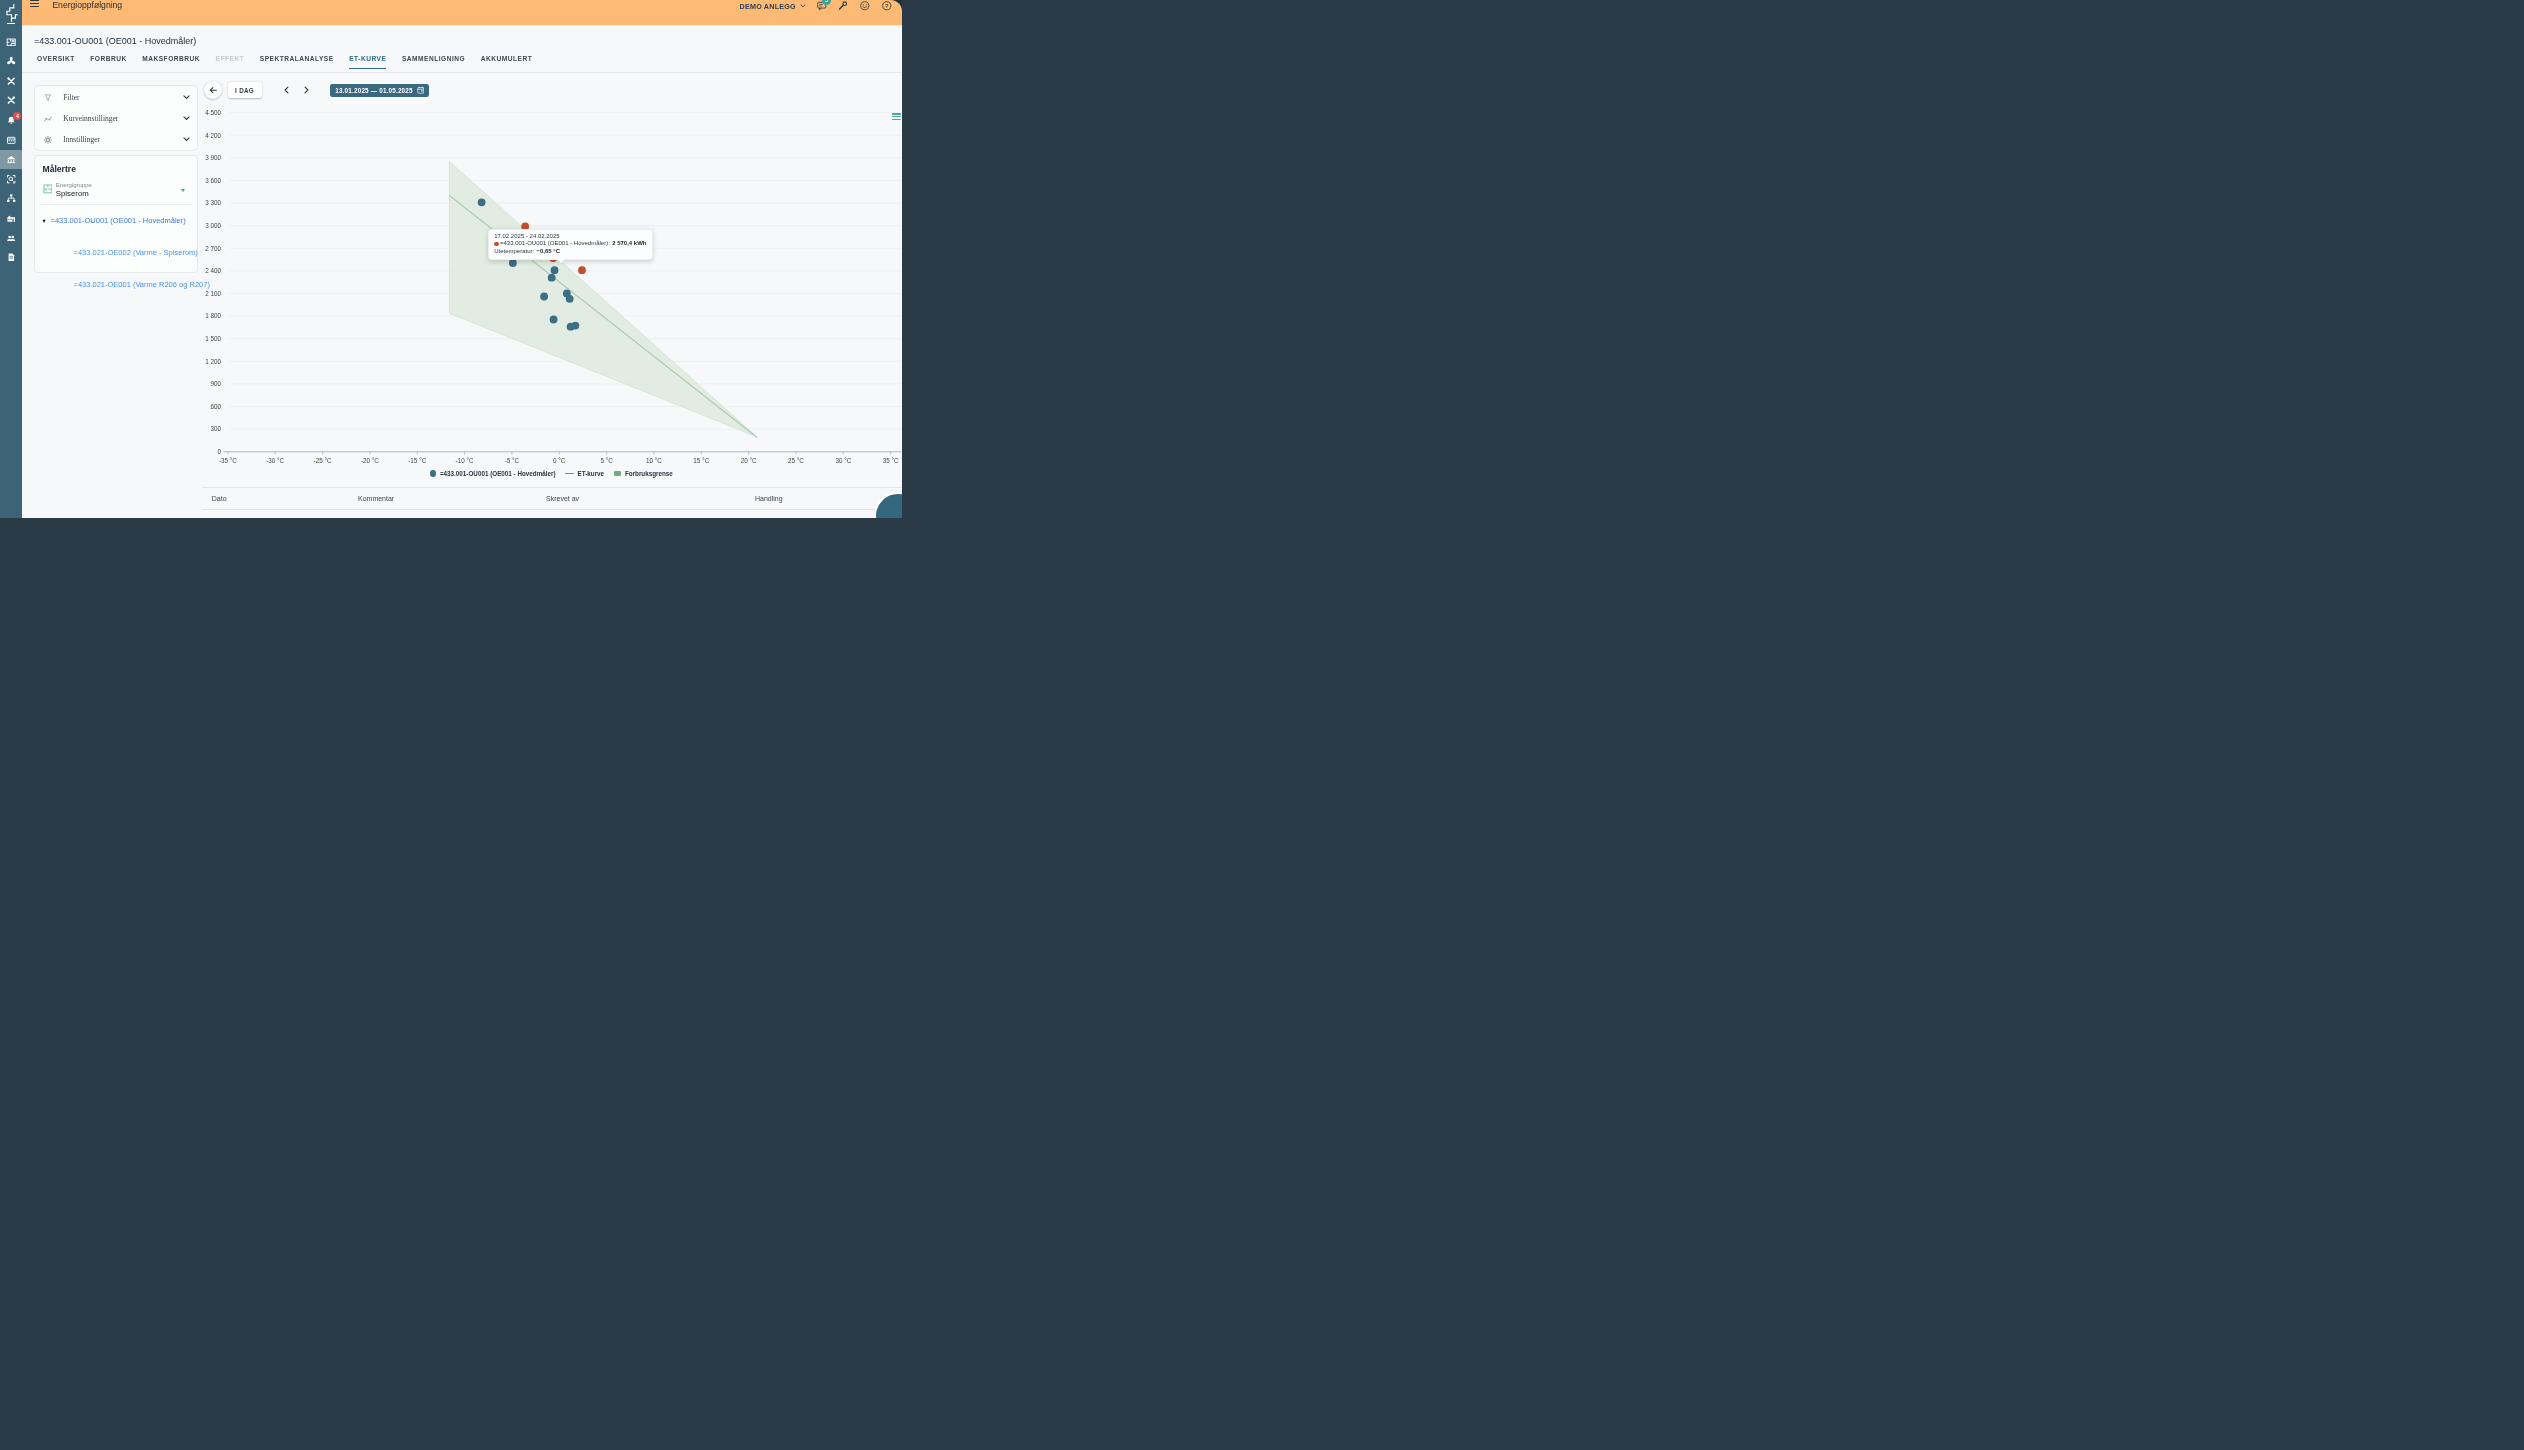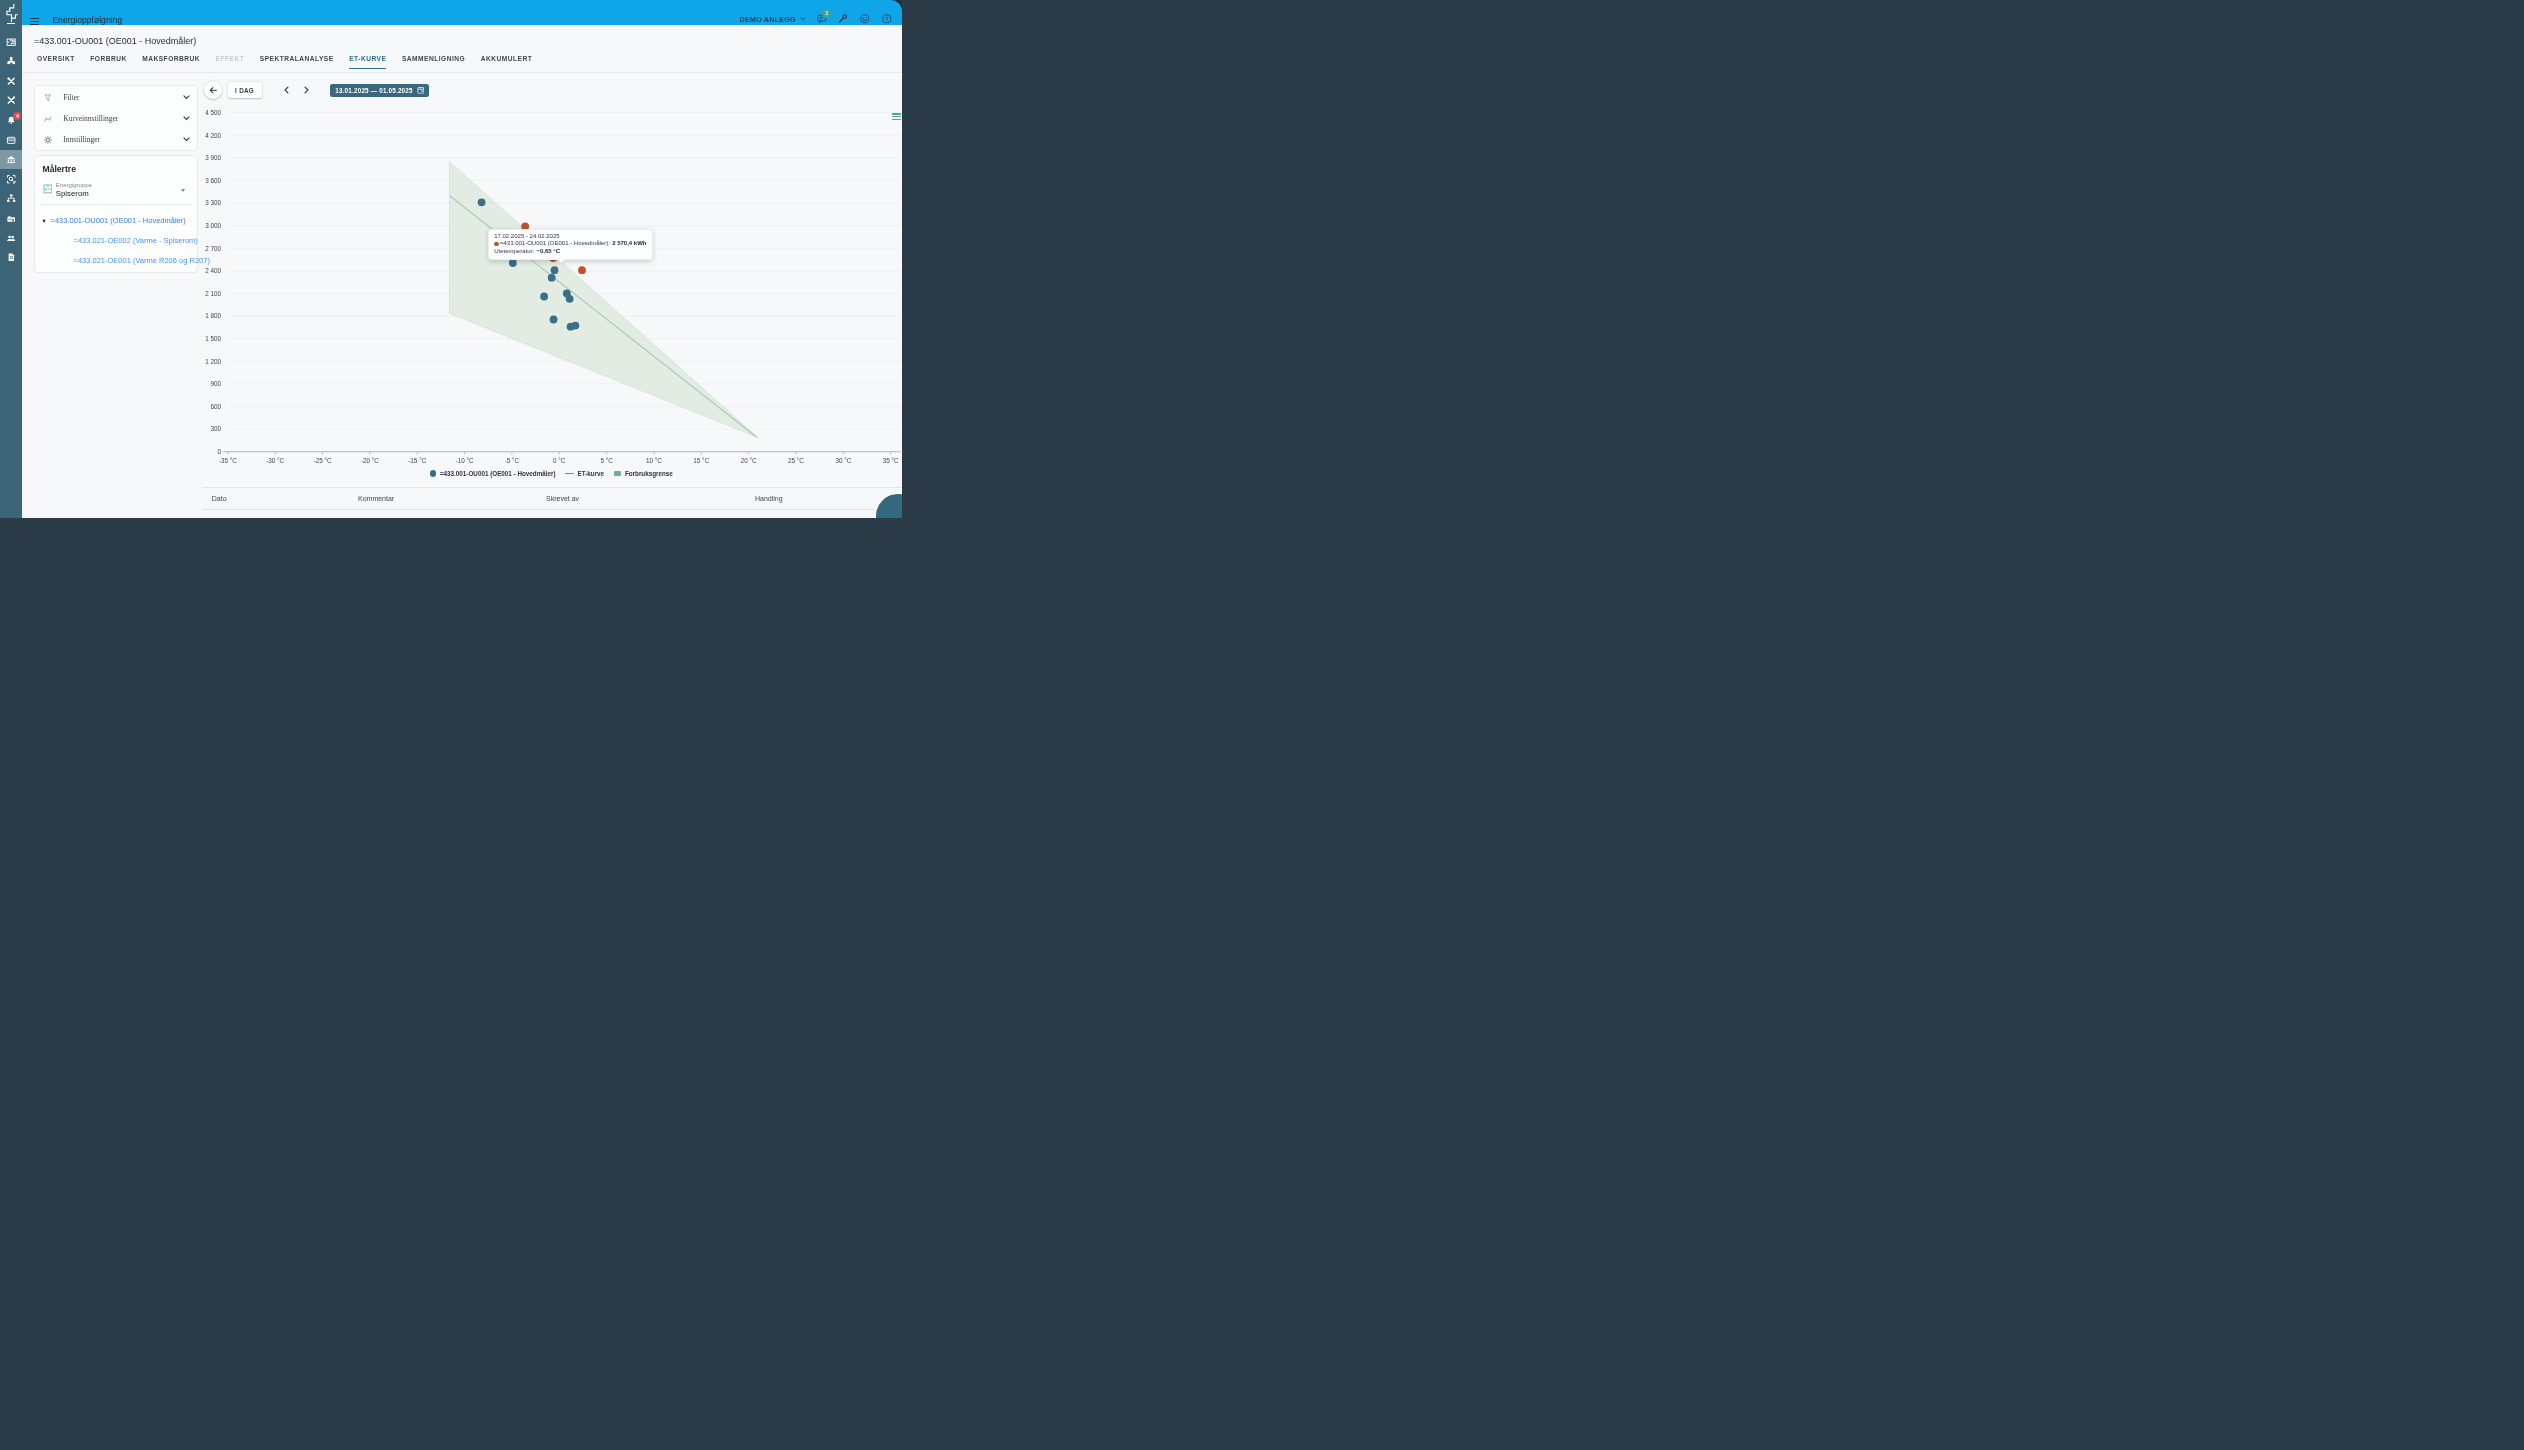--- a/index.html
+++ b/index.html
@@ -12,22 +12,22 @@
   .sidebar { position:absolute; left:0; top:0; width:22px; height:518px; background:#3d6476; z-index:6; }
   .logo-box { position:relative; width:22px; height:26px; display:flex; align-items:center; justify-content:center; }
   .logo-underline { position:absolute; left:7px; bottom:1.7px; width:7.5px; height:1.2px; background:#fff; }
   .nav-items { position:absolute; top:32px; left:0; width:22px; }
   .nav-item { position:relative; width:22px; height:19.6px; display:flex; align-items:center; justify-content:center; cursor:pointer; }
   .nav-item.active { background:rgba(255,255,255,.34); }
   .nav-badge { position:absolute; top:1.2px; right:0.6px; min-width:8px; height:8px; border-radius:4.6px;
     background:#e24c4b; color:#fff; font-size:5.2px; font-weight:bold; display:flex; align-items:center; justify-content:center; padding:0 1.7px; }
   
   .corner-dark { position:absolute; top:0; right:0; width:17px; height:17px; background:#22303c; z-index:1; }
-  .topbar { position:absolute; left:22px; right:0; top:0; height:26px; background:#0ea5e9;
-    border-bottom:0.6px solid #e9eaec; border-top-right-radius:11.5px; z-index:2; display:flex; align-items:flex-end; }
+  .topbar { position:absolute; left:22px; right:0; top:0; height:26px; background:#fdba74;
+    border-bottom:0.6px solid #e9eaec; border-top-right-radius:11.5px; z-index:2; display:flex; align-items:flex-start; }
   .hamburger { margin-left:8px; width:9.2px; height:7px; display:flex; flex-direction:column; justify-content:space-between; cursor:pointer; }
   .hamburger span { display:block; height:1.2px; background:#30373d; border-radius:0.6px; }
   .app-title { margin-left:13.2px; font-size:8.6px; color:#1f2a33; }
   .topbar-right { margin-left:auto; display:flex; align-items:center; gap:9.8px; padding-right:9.2px; }
   .account { display:flex; align-items:center; gap:4px; font-size:7.2px; font-weight:bold; letter-spacing:0.2px; color:#2c3e50; cursor:pointer; }
   .tb-icon { position:relative; width:12px; height:12px; display:flex; align-items:center; justify-content:center; cursor:pointer; }
   .tb-badge { position:absolute; top:-4px; right:-3.5px; min-width:8.6px; height:8.6px; border-radius:4.6px; background:#47a18e;
     color:#fff; font-size:5.5px; display:flex; align-items:center; justify-content:center; padding:0 1.7px; }
   
   .page-title { position:absolute; left:34px; top:36px; font-size:9px; color:#1d2935; z-index:2;}
@@ -48,21 +48,21 @@
   .group-texts { margin-left:3.5px; }
   .group-label { font-size:6px; color:#83898e; }
   .group-value { font-size:7.8px; color:#202124; margin-top:1.2px; }
   .group-caret { position:absolute; right:4.6px; top:7px; width:0; height:0;
     border-left:2.9px solid transparent; border-right:2.9px solid transparent; border-top:3.5px solid #4ba593; }
   .group-divider { height:0.6px; background:#e8eaec; margin:5.8px -1.2px 0 -1.2px; }
   .tree-row { display:flex; align-items:center; margin-top:11px; font-size:7.5px; white-space:nowrap; }
   .tree-caret { width:8px; color:#17191b; font-size:6.3px; cursor:pointer; }
   .tree-link { color:#3b7de0; cursor:pointer; }
   .tree-row.child { padding-left:31px; }
-  .tree-row.child .tree-link { color:#4a94f2; }
+  .tree-row.child .tree-link { color:#4a94f2;margin-top:12px; }
   
   .toolbar { position:absolute; left:204px; top:81px; display:flex; align-items:center; z-index:2; }
   .btn-back { width:18.4px; height:18.4px; border-radius:50%; background:#fff; box-shadow:0 0.6px 2.3px rgba(0,0,0,.28);
     display:flex; align-items:center; justify-content:center; cursor:pointer; }
   .btn-today { margin-left:5.2px; height:16px; padding:0 7.5px; background:#fff; border-radius:2.3px;
     box-shadow:0 0.6px 1.7px rgba(0,0,0,.25); font-size:6.3px; font-weight:bold; letter-spacing:0.3px;
     color:#373c41; display:flex; align-items:center; cursor:pointer; }
   .btn-step { width:17px; height:17px; display:flex; align-items:center; justify-content:center; cursor:pointer; }
   .btn-step.prev { margin-left:16px; } .btn-step.next { margin-left:3.5px; }
   .btn-range { margin-left:15px; height:13.2px; padding:0 5.2px; background:#3a687f; border-radius:2.3px;

